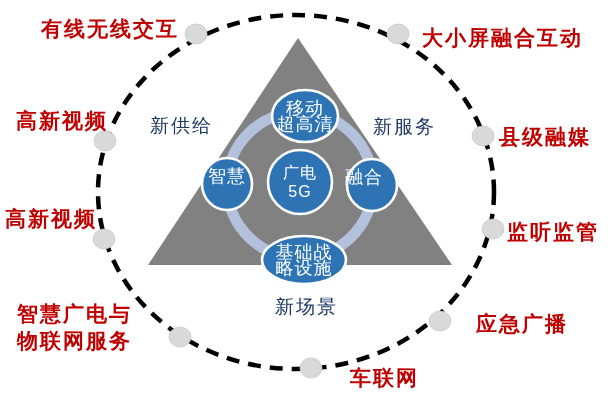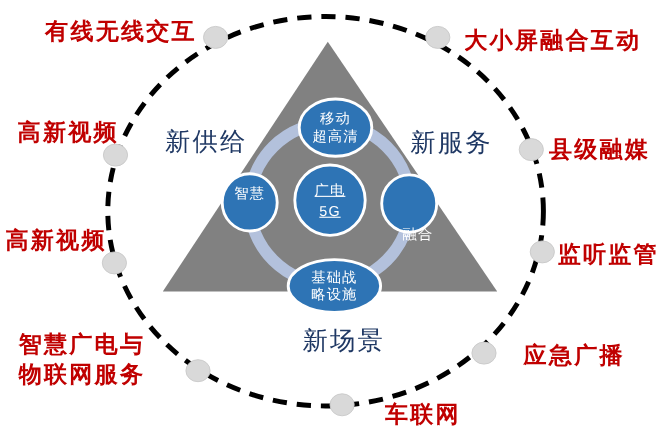--- a/index.html
+++ b/index.html
@@ -9,27 +9,27 @@
   }
   #shapes{position:absolute;left:0;top:0;}
   .dashed-ring{fill:none;stroke:#000000;stroke-width:4.5;stroke-dasharray:13 9;}
   .dot{stroke:#c8c8c8;stroke-width:0.8;}
   .node-ellipse{stroke:#ffffff;stroke-width:2.6;}
   .label{position:absolute;white-space:nowrap;}
   .outer-label{
     color:#C00000;font-size:21px;font-weight:700;letter-spacing:2px;line-height:27px;
   }
   .inner-label{
-    color:#1F3864;font-size:23px;font-weight:500;letter-spacing:2px;
+    color:#1F3864;font-size:19px;font-weight:500;letter-spacing:2px;
   }
   .node-label{
     position:absolute;color:#ffffff;text-align:center;font-weight:500;
-    font-size:13px;line-height:16px;letter-spacing:1px;
+    font-size:18px;line-height:16px;letter-spacing:1px;
   }
-  .node-label.center-node{font-size:13px;line-height:19px;text-decoration:underline;}
+  .node-label.center-node{font-size:16px;line-height:19px;}
 </style>
 </head>
 <body>
 
 <div id="stage">
 
   <svg id="shapes" width="610" height="400" viewBox="0 0 610 400">
 
     <ellipse class="dashed-ring" cx="296" cy="192" rx="198" ry="177" stroke="#000000"></ellipse>
 
@@ -60,21 +60,21 @@
     <div>移动</div>
     <div>超高清</div>
   </div>
   <div class="node-label" style="left:187px;top:168px;width:80px;">
     <div>智慧</div>
   </div>
   <div class="node-label center-node" style="left:260px;top:163px;width:80px;">
     <div>广电</div>
     <div>5G</div>
   </div>
-  <div class="node-label" style="left:340px;top:169px;width:80px;margin-top:36px;">
+  <div class="node-label" style="left:324px;top:169px;width:80px;">
     <div>融合</div>
   </div>
   <div class="node-label" style="left:259px;top:244px;width:90px;">
     <div>基础战</div>
     <div>略设施</div>
   </div>
 
   <div class="label inner-label" style="left:150px;top:113px;">新供给</div>
   <div class="label inner-label" style="left:373px;top:114px;">新服务</div>
   <div class="label inner-label" style="left:275px;top:294px;">新场景</div>

